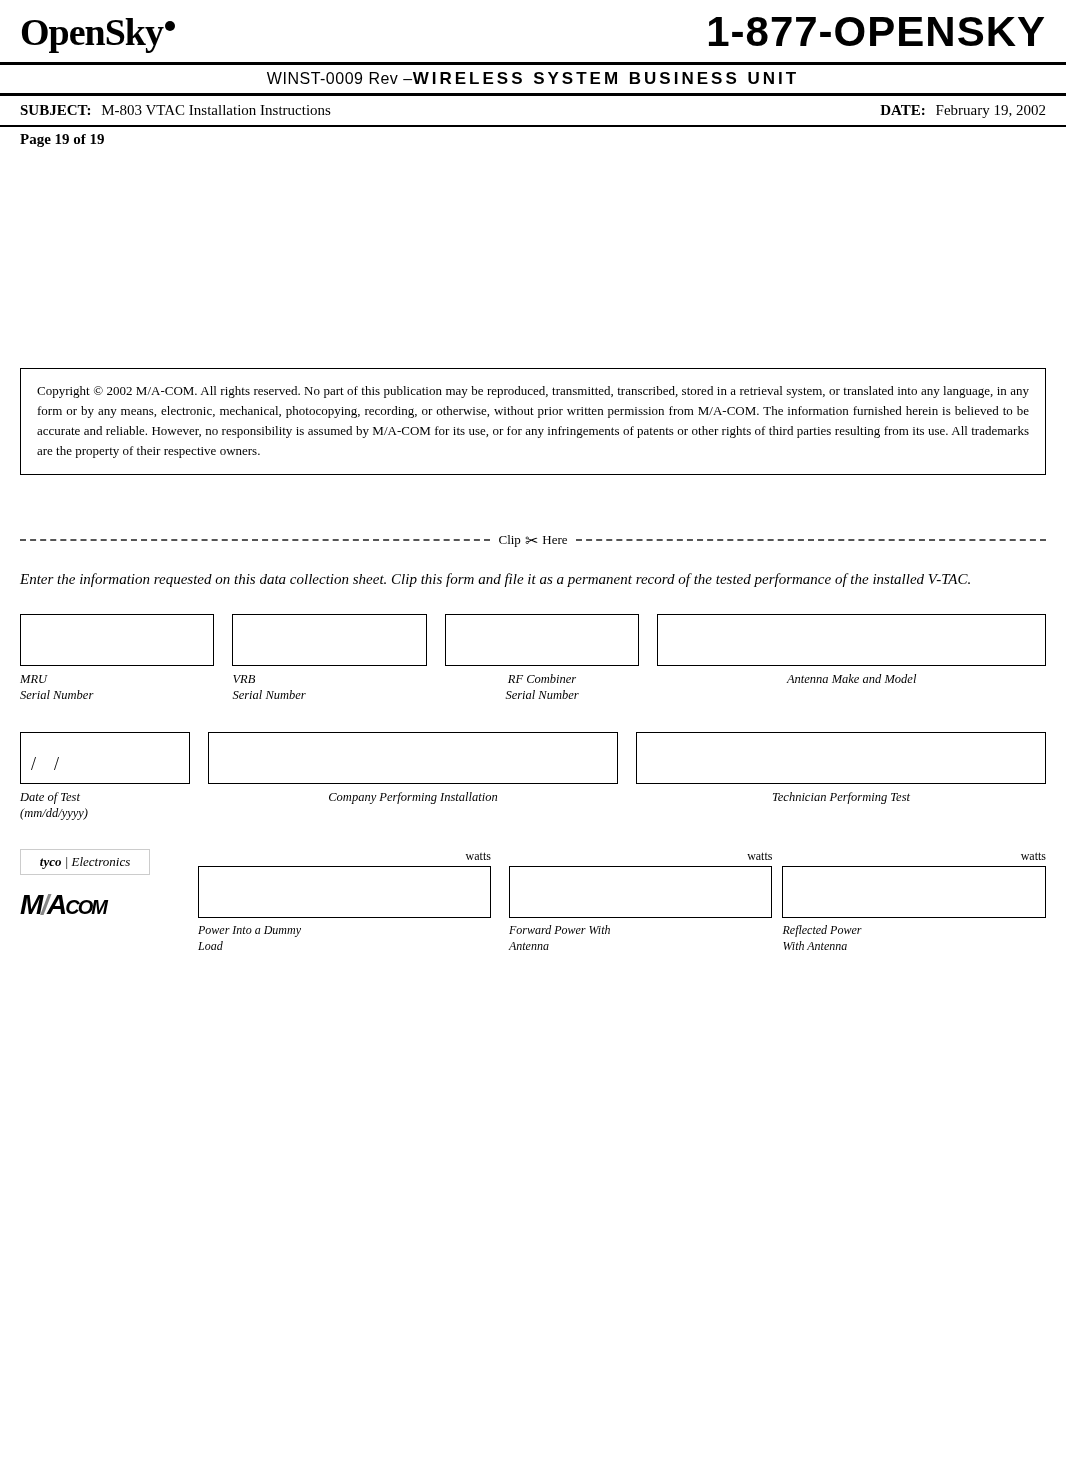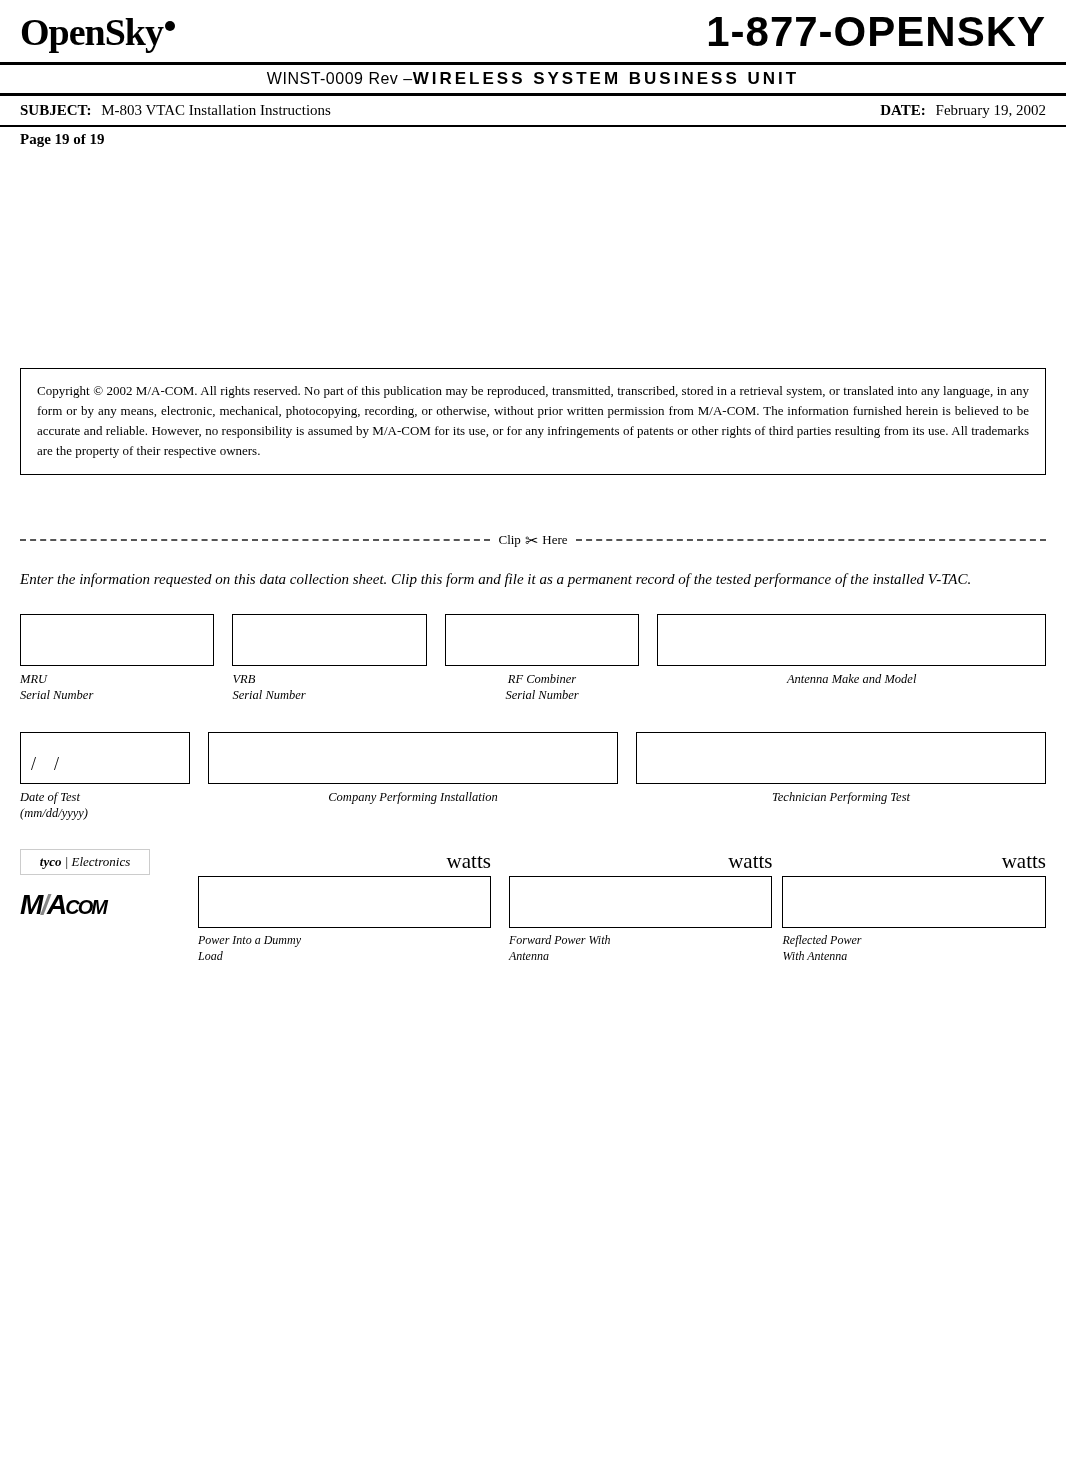--- a/index.html
+++ b/index.html
@@ -230,21 +230,21 @@
 
     
     .box-with-watts {
       display: flex;
       flex-direction: column;
       align-items: stretch;
     }
     .box-watts-row {
       display: flex;
       justify-content: flex-end;
-      font-size: 21px;
+      font-size: 12px;
       margin-bottom: 2px;
     }
   </style>
 </head>
 <body>
 
 <div class="header-outer">
   <div class="logo-area">
     <span class="logo-text">
       <span class="logo-open">Open</span><span class="logo-sky">Sky</span><span class="logo-dot"></span>

